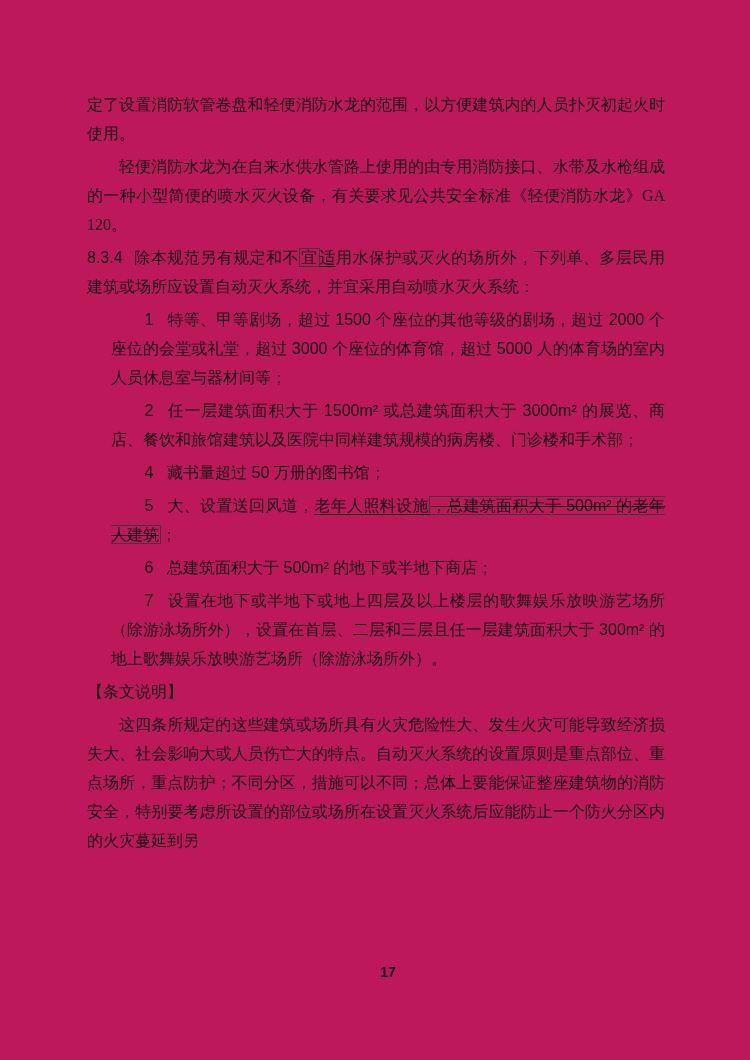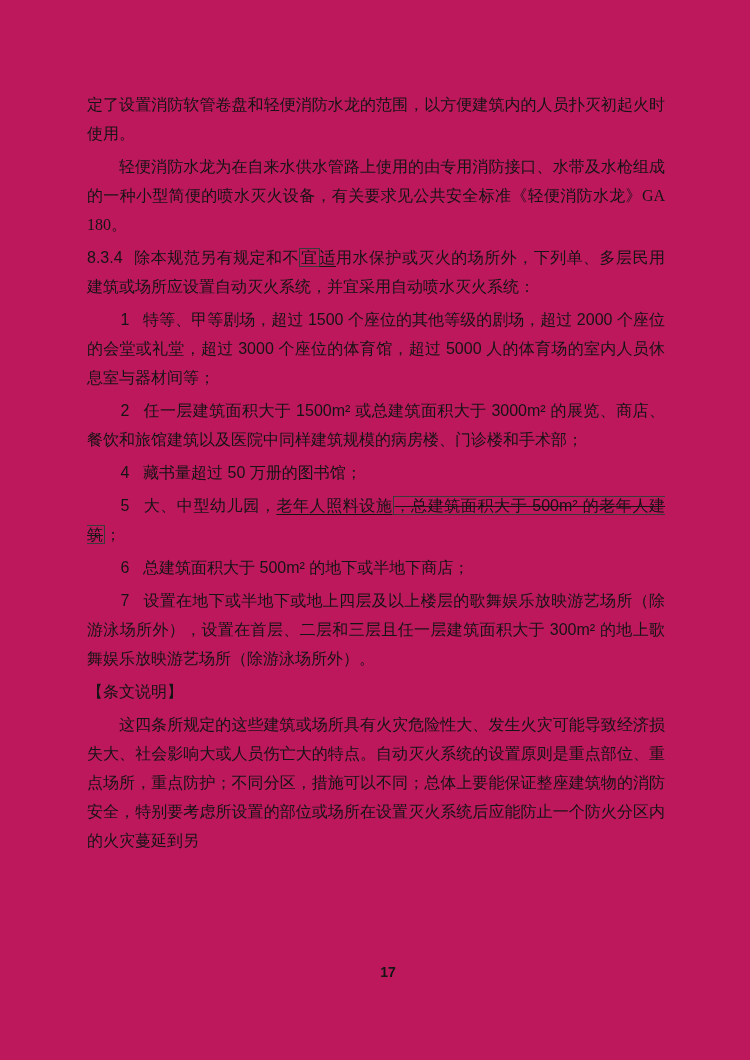--- a/index.html
+++ b/index.html
@@ -15,21 +15,21 @@
     font-size: 16px;
     line-height: 29px;
     overflow: hidden;
   }
   p { margin: 0 0 4px 0; text-align: justify; }
   .indent { text-indent: 2em; }
   .hei {
     font-family: "Liberation Sans", "DejaVu Sans", sans-serif;
     font-weight: normal;
   }
-  .item { text-indent: 2.1em; }
+  .item { text-indent: 2.1em; margin-left: 24px; }
   .item-num { margin-right: 0.85em; }
   .clause-num { margin-right: 0.7em; }
   .exp-num { margin-right: 0.7em; }
   .boxed { border: 1px solid #3a3a3a; padding: 0 1px; }
   .strike { text-decoration: line-through; text-decoration-thickness: 1px; }
   .ul { text-decoration: underline; text-underline-offset: 3px; text-decoration-thickness: 1px; }
   .footer {
     position: absolute;
     left: 13px;
     top: 964px;
@@ -42,32 +42,32 @@
     color: #141414;
   }
 </style>
 </head>
 <body>
 
 <div class="page">
 
   <p class="song">定了设置消防软管卷盘和轻便消防水龙的范围，以方便建筑内的人员扑灭初起火时使用。</p>
 
-  <p class="song indent">轻便消防水龙为在自来水供水管路上使用的由专用消防接口、水带及水枪组成的一种小型简便的喷水灭火设备，有关要求见公共安全标准《轻便消防水龙》GA 180。</p>
+  <p class="song indent">轻便消防水龙为在自来水供水管路上使用的由专用消防接口、水带及水枪组成的一种小型简便的喷水灭火设备，有关要求见公共安全标准《轻便消防水龙》GA 120。</p>
 
   <p class="hei"><span class="clause-num">8.3.4</span><span>除本规范另有规定和不</span><span class="boxed">宜</span><span class="ul">适</span><span>用水保护或灭火的场所外，下列单、多层民用建筑或场所应设置自动灭火系统，并宜采用自动喷水灭火系统：</span></p>
 
   <p class="hei item"><span class="item-num">1</span><span>特等、甲等剧场，超过 1500 个座位的其他等级的剧场，超过 2000 个座位的会堂或礼堂，超过 3000 个座位的体育馆，超过 5000 人的体育场的室内人员休息室与器材间等；</span></p>
 
   <p class="hei item"><span class="item-num">2</span><span>任一层建筑面积大于 1500m² 或总建筑面积大于 3000m² 的展览、商店、餐饮和旅馆建筑以及医院中同样建筑规模的病房楼、门诊楼和手术部；</span></p>
 
 
   <p class="hei item"><span class="item-num">4</span><span>藏书量超过 50 万册的图书馆；</span></p>
 
-  <p class="hei item"><span class="item-num">5</span><span>大、中型幼儿园，</span><span class="ul">老年人照料设施</span><span class="boxed strike">，总建筑面积大于 500m² 的老年人建筑</span><span>；</span></p>
+  <p class="hei item"><span class="item-num">5</span><span>大、设置送回风道，</span><span class="ul">老年人照料设施</span><span class="boxed strike">，总建筑面积大于 500m² 的老年人建筑</span><span>；</span></p>
 
   <p class="hei item"><span class="item-num">6</span><span>总建筑面积大于 500m² 的地下或半地下商店；</span></p>
 
   <p class="hei item"><span class="item-num">7</span><span>设置在地下或半地下或地上四层及以上楼层的歌舞娱乐放映游艺场所（除游泳场所外），设置在首层、二层和三层且任一层建筑面积大于 300m² 的地上歌舞娱乐放映游艺场所（除游泳场所外）。</span></p>
 
   <p class="song">【条文说明】</p>
 
 
   <p class="song indent">这四条所规定的这些建筑或场所具有火灾危险性大、发生火灾可能导致经济损失大、社会影响大或人员伤亡大的特点。自动灭火系统的设置原则是重点部位、重点场所，重点防护；不同分区，措施可以不同；总体上要能保证整座建筑物的消防安全，特别要考虑所设置的部位或场所在设置灭火系统后应能防止一个防火分区内的火灾蔓延到另</p>
 

